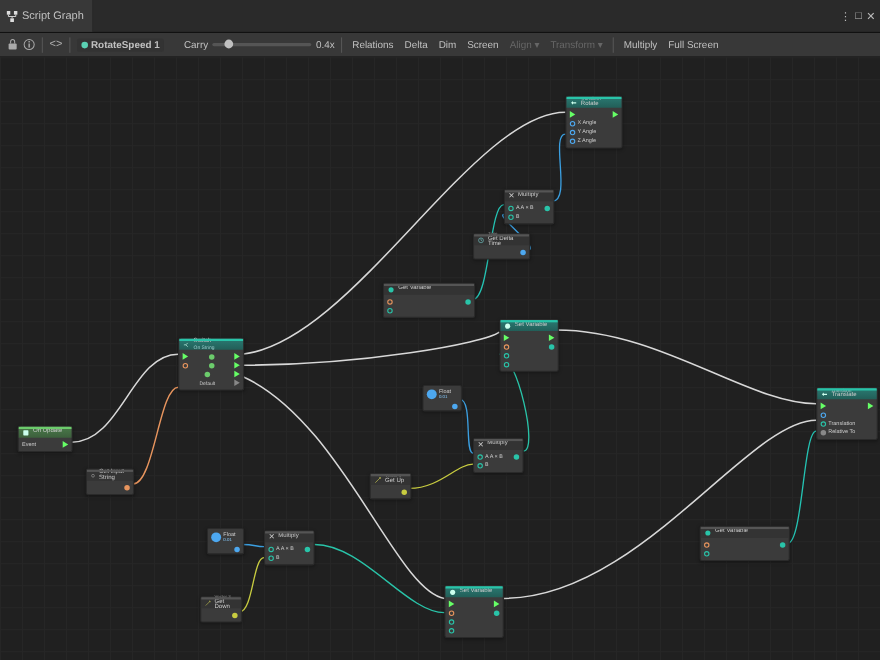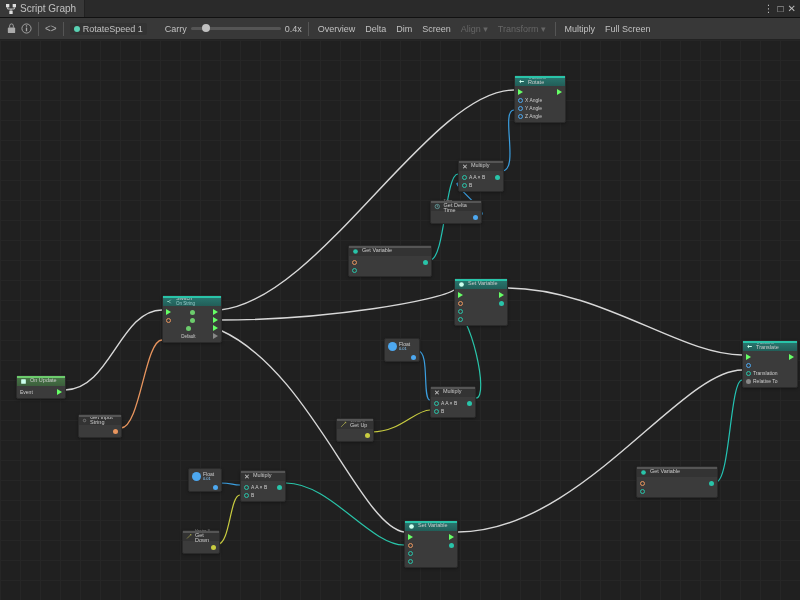--- a/index.html
+++ b/index.html
@@ -5,21 +5,21 @@
 * { margin: 0; padding: 0; box-sizing: border-box; }
 body {
   font-family: "Segoe UI", Arial, sans-serif;
   background: #1a1a1a;
   width: 800px;
   height: 600px;
   overflow: hidden;
   color: #c0c0c0;
 }
 .tab-bar {
-  height: 18px;
+  height: 30px;
   background: #2a2a2a;
   display: flex;
   align-items: center;
   border-bottom: 1px solid #111;
 }
 .tab {
   display: flex;
   align-items: center;
   gap: 4px;
   padding: 2px 8px 2px 6px;
@@ -39,21 +39,21 @@
   display: flex;
   align-items: center;
   gap: 4px;
   padding: 0 6px;
   font-size: 9px;
   border-bottom: 1px solid #222;
   white-space: nowrap;
 }
 .toolbar .divider { width: 1px; height: 14px; background: #555; margin: 0 2px; }
 .toolbar svg { width: 11px; height: 11px; fill: #aaa; }
-.breadcrumb-chip { display: flex; align-items: center; gap: 3px; padding: 1px 4px; background: #333; border-radius: 2px; }
+.breadcrumb-chip { display: flex; align-items: center; gap: 3px; padding: 1px 4px; background: #333; border-radius: 2px; font-weight: bold; }
 .breadcrumb-chip .dot { width: 6px; height: 6px; border-radius: 50%; background: #5ad1b3; }
 .zoom-slider { width: 90px; height: 3px; background: #555; border-radius: 2px; position: relative; }
 .zoom-slider .thumb { position: absolute; width: 8px; height: 8px; background: #c0c0c0; border-radius: 50%; top: -3px; left: 12%; }
 .toolbar .btn { color: #c0c0c0; font-size: 9px; cursor: pointer; padding: 2px 3px; }
 .toolbar .btn.disabled { color: #666; }
 
 .canvas {
   position: relative;
   width: 800px;
   height: 560px;
@@ -160,21 +160,21 @@
     <span class="dot"></span>
     <span>RotateSpeed 1</span>
   </div>
   <span style="width:10px"></span>
   <span>Carry</span>
   <div class="zoom-slider">
       <div class="thumb"></div>
     </div>
   <span>0.4x</span>
   <div class="divider"></div>
-  <span class="btn">Overview</span>
+  <span class="btn">Relations</span>
   <span class="btn">Delta</span>
   <span class="btn">Dim</span>
   <span class="btn">Screen</span>
   <span class="btn disabled">Align ▾</span>
   <span class="btn disabled">Transform ▾</span>
   <div class="divider"></div>
   <span class="btn">Multiply</span>
   <span class="btn">Full Screen</span>
 </div>
 

